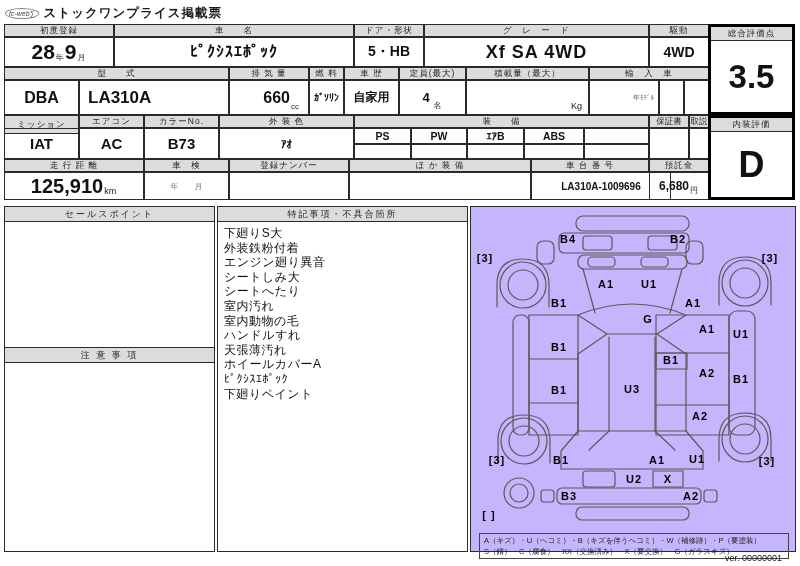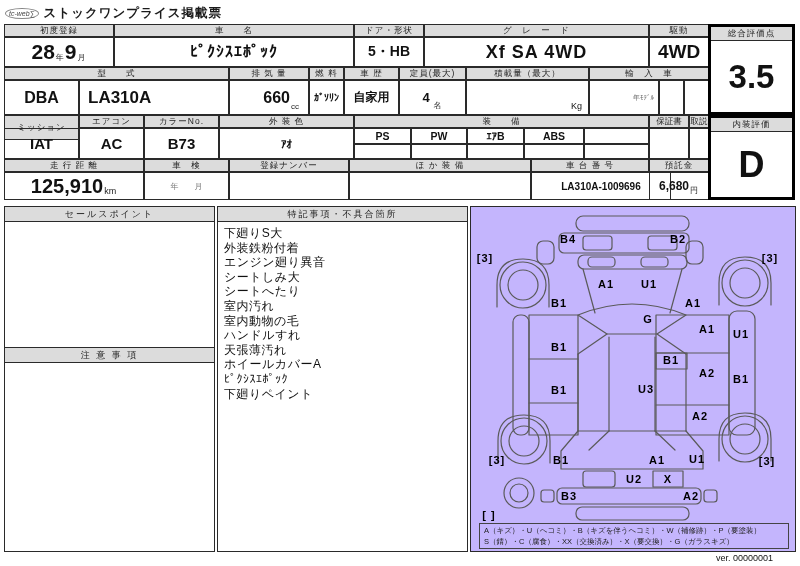--- a/index.html
+++ b/index.html
@@ -22,24 +22,24 @@
   .sechead{position:absolute;box-sizing:border-box;border:1px solid #2a2a2a;background:#dcdcdc;
            display:flex;align-items:center;justify-content:center;font-size:9px;letter-spacing:2px;color:#222;}
   .secbody{position:absolute;box-sizing:border-box;border:1px solid #2a2a2a;background:#fff;}
   .defect-item{font-size:12px;line-height:14.6px;color:#111;letter-spacing:0.5px;}
   #defect-list{padding:4px 0 0 6px;}
   .diagram{position:absolute;box-sizing:border-box;left:470px;top:206px;width:326px;height:346px;
            border:1px solid #2a2a2a;background:#c4b5fd;}
   .marks{position:absolute;left:0;top:0;width:326px;height:346px;}
   .mark{position:absolute;transform:translate(-50%,-50%);font-size:11px;font-weight:600;color:#000;
         letter-spacing:1px;white-space:nowrap;}
-  .legend{position:absolute;left:8px;top:316px;width:310px;height:26px;box-sizing:border-box;
+  .legend{position:absolute;left:8px;top:326px;width:310px;height:26px;box-sizing:border-box;
           border:1px solid #444;font-size:7.5px;color:#222;line-height:11px;padding:1px 0 0 4px;
           white-space:nowrap;overflow:hidden;}
-  .ver{position:absolute;right:27px;top:553px;font-size:9px;color:#111;}
+  .ver{position:absolute;right:18px;top:553px;font-size:9px;color:#111;}
   svg{position:absolute;left:0;top:0;}
 </style>
 </head>
 <body>
 
 <div class="sheet">
 
   <div class="titlebar">
     <span class="logo">tc-web∑</span>
     <span class="doc-title">ストックワンプライス掲載票</span>
@@ -55,21 +55,21 @@
 
     <div class="c v" style="left:0;top:13px;width:110px;height:30px;font-size:21px">
       <span>28</span>
         <span class="u">年</span>
       <span>9</span>
         <span class="u">月</span>
     </div>
     <div class="c v" style="left:110px;top:13px;width:240px;height:30px;font-size:16px;letter-spacing:1px">ﾋﾟｸｼｽｴﾎﾟｯｸ</div>
     <div class="c v" style="left:350px;top:13px;width:70px;height:30px;font-size:14px">5・HB</div>
     <div class="c v" style="left:420px;top:13px;width:225px;height:30px;font-size:18px;letter-spacing:1px">Xf SA 4WD</div>
-    <div class="c v" style="left:645px;top:13px;width:60px;height:30px;font-size:19px">4WD</div>
+    <div class="c v" style="left:645px;top:13px;width:60px;height:30px;font-size:14px">4WD</div>
 
     <div class="c h" style="left:0;top:43px;width:225px;height:13px">型　　式</div>
     <div class="c h" style="left:225px;top:43px;width:80px;height:13px">排 気 量</div>
     <div class="c h" style="left:305px;top:43px;width:35px;height:13px">燃 料</div>
     <div class="c h" style="left:340px;top:43px;width:55px;height:13px">車 歴</div>
     <div class="c h" style="left:395px;top:43px;width:67px;height:13px">定員(最大)</div>
     <div class="c h" style="left:462px;top:43px;width:123px;height:13px">積載量（最大）</div>
     <div class="c h" style="left:585px;top:43px;width:120px;height:13px">輸　入　車</div>
 
     <div class="c v" style="left:0;top:56px;width:75px;height:35px;font-size:16px">DBA</div>
@@ -82,21 +82,21 @@
     <div class="c v" style="left:340px;top:56px;width:55px;height:35px;font-size:12px">自家用</div>
     <div class="c v" style="left:395px;top:56px;width:67px;height:35px;font-size:13px">
       <span>4</span>
         <span class="u" style="margin-left:4px">名</span>
     </div>
     <div class="c" style="left:462px;top:56px;width:123px;height:35px;justify-content:flex-end;align-items:flex-end;padding:0 6px 3px 0;font-size:9px">Kg</div>
     <div class="c" style="left:585px;top:56px;width:70px;height:35px;justify-content:flex-end;padding-right:4px;font-size:7px;color:#666">年ﾓﾃﾞﾙ</div>
     <div class="c" style="left:655px;top:56px;width:25px;height:35px"></div>
     <div class="c" style="left:680px;top:56px;width:25px;height:35px"></div>
 
-    <div class="c h" style="left:0;top:91px;width:75px;height:25px">ミッション</div>
+    <div class="c h" style="left:0;top:91px;width:75px;height:19px">ミッション</div>
     <div class="c h" style="left:75px;top:91px;width:65px;height:13px">エアコン</div>
     <div class="c h" style="left:140px;top:91px;width:75px;height:13px">カラーNo.</div>
     <div class="c h" style="left:215px;top:91px;width:135px;height:13px">外 装 色</div>
     <div class="c h" style="left:350px;top:91px;width:295px;height:13px">装　　備</div>
     <div class="c h" style="left:645px;top:91px;width:40px;height:13px;letter-spacing:0">保証書</div>
     <div class="c h" style="left:685px;top:91px;width:20px;height:13px;letter-spacing:0">取説</div>
 
     <div class="c v" style="left:0;top:104px;width:75px;height:31px;font-size:15px">IAT</div>
     <div class="c v" style="left:75px;top:104px;width:65px;height:31px;font-size:15px">AC</div>
     <div class="c v" style="left:140px;top:104px;width:75px;height:31px;font-size:15px">B73</div>
@@ -239,21 +239,21 @@
         <span class="mark" style="left: 88px; top: 96px;">B1</span>
         <span class="mark" style="left: 222px; top: 96px;">A1</span>
         <span class="mark" style="left: 177px; top: 112px;">G</span>
         <span class="mark" style="left: 236px; top: 122px;">A1</span>
         <span class="mark" style="left: 270px; top: 127px;">U1</span>
         <span class="mark" style="left: 88px; top: 140px;">B1</span>
         <span class="mark" style="left: 200px; top: 153px;">B1</span>
         <span class="mark" style="left: 236px; top: 166px;">A2</span>
         <span class="mark" style="left: 270px; top: 172px;">B1</span>
         <span class="mark" style="left: 88px; top: 183px;">B1</span>
-        <span class="mark" style="left: 161px; top: 182px; padding-left: 28px;">U3</span>
+        <span class="mark" style="left: 161px; top: 182px;">U3</span>
         <span class="mark" style="left: 229px; top: 209px;">A2</span>
         <span class="mark" style="left: 26px; top: 253px;">[3]</span>
         <span class="mark" style="left: 90px; top: 253px;">B1</span>
         <span class="mark" style="left: 186px; top: 253px;">A1</span>
         <span class="mark" style="left: 226px; top: 252px;">U1</span>
         <span class="mark" style="left: 296px; top: 254px;">[3]</span>
         <span class="mark" style="left: 163px; top: 272px;">U2</span>
         <span class="mark" style="left: 197px; top: 272px;">X</span>
         <span class="mark" style="left: 98px; top: 289px;">B3</span>
         <span class="mark" style="left: 220px; top: 289px;">A2</span>

